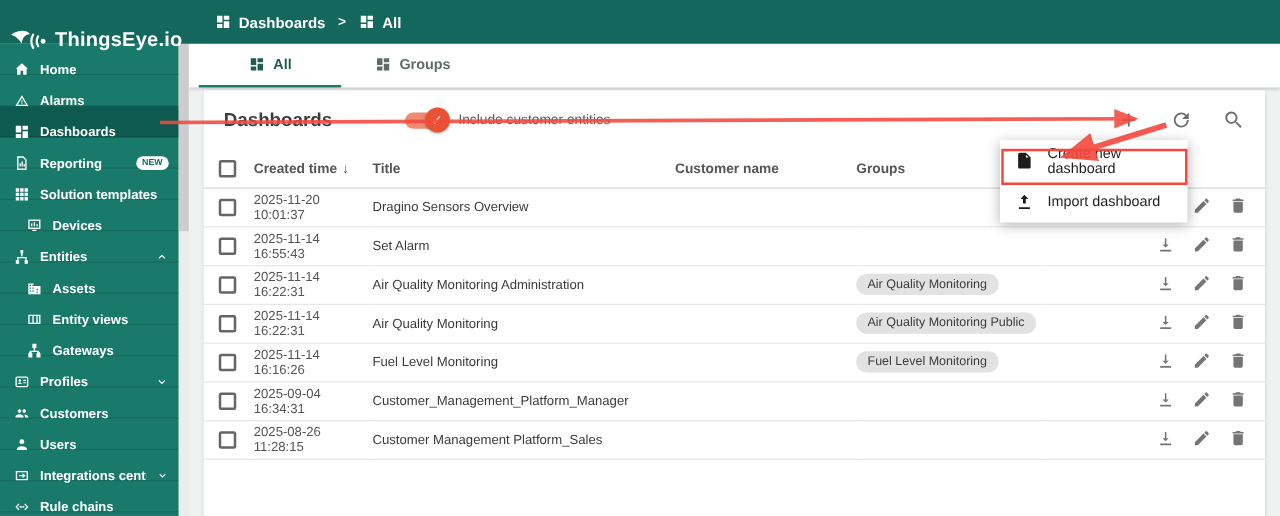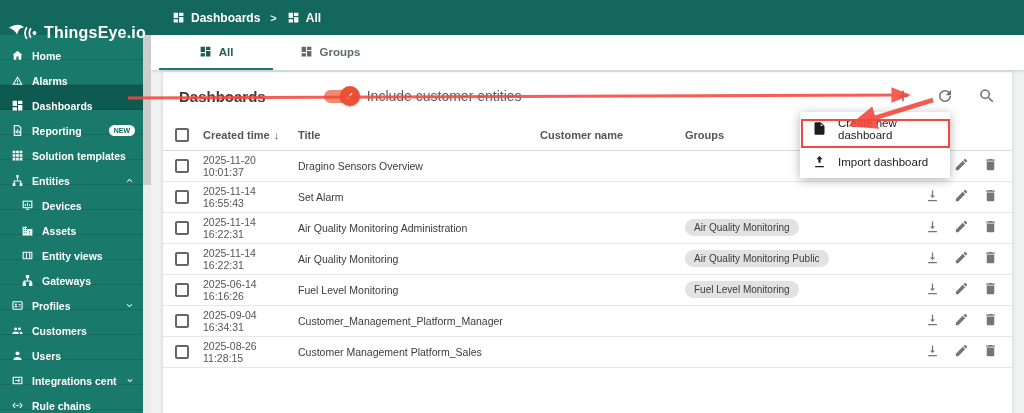--- a/index.html
+++ b/index.html
@@ -43,21 +43,21 @@
   .tab .t-ic { width:13px; height:13px; fill:#5f6b6a; }
   .tab.active { color:#1f5c52; border-bottom-color:#1a7a6b; }
   .tab.active .t-ic { fill:#1f5c52; }
 
   .card { margin:2px 12px 0 12px; background:#fff; height:376px; box-shadow:0 1px 4px rgba(0,0,0,.15); position:relative; }
   .card-header { height:48px; display:flex; align-items:center; padding:0 16px; }
   .card-title { font-size:15px; font-weight:bold; color:#3d3d3d; }
   .toggle-wrap { display:flex; align-items:center; margin-left:58px; cursor:pointer; }
   .toggle-track { width:32px; height:13px; border-radius:7px; background:#f08a70; position:relative; }
   .toggle-thumb { position:absolute; right:-4px; top:-3.5px; width:20px; height:20px; border-radius:50%; background:#e95333; color:#fff; font-size:11px; display:flex; align-items:center; justify-content:center; box-shadow:0 1px 2px rgba(0,0,0,.3); }
-  .toggle-label { margin-left:11px; font-size:14px; color:#5c5c5c; }
+  .toggle-label { margin-left:11px; font-size:11px; color:#5c5c5c; }
   .hdr-actions { margin-left:auto; display:flex; align-items:center; gap:24px; }
   .icon-btn { width:18px; height:18px; fill:#6e6e6e; cursor:pointer; }
 
   table { width:100%; border-collapse:collapse; table-layout:fixed;padding-left:12px; }
   th { height:30px; text-align:left; font-size:11px; font-weight:bold; color:#555; border-bottom:1px solid #d9d9d9; }
   td { height:31px; font-size:10.5px; color:#3b3b3b; border-bottom:1px solid #e7e7e7;margin-left:16px; }
   .col-check { width:40px; }
   .col-created { width:95px; }
   .col-title { width:242px; }
   .col-customer { width:145px; }
@@ -137,35 +137,35 @@
         </svg>
       <span class="s-label">Reporting</span>
       <span class="side-badge">NEW</span>
     </div>
     <div class="side-item">
       <svg class="s-ic" viewBox="0 0 24 24">
           <path d="M3 3h5v5H3zM9.5 3h5v5h-5zM16 3h5v5h-5zM3 9.5h5v5H3zM9.5 9.5h5v5h-5zM16 9.5h5v5h-5zM3 16h5v5H3zM9.5 16h5v5h-5zM16 16h5v5h-5z"></path>
         </svg>
       <span class="s-label">Solution templates</span>
     </div>
+    <div class="side-item sub">
+      <svg class="s-ic" viewBox="0 0 24 24">
+          <rect x="4" y="4" width="16" height="12" fill="none" stroke="#fff" stroke-width="2"></rect>
+          <path d="M9 18h6v2H9zM7 9h2v4H7zM11 7h2v6h-2zM15 10h2v3h-2z"></path>
+        </svg>
+      <span class="s-label">Devices</span>
+    </div>
     <div class="side-item">
       <svg class="s-ic" viewBox="0 0 24 24">
           <path d="M10 2h4v5h-4zM11 7h2v4h-2zM5 12h14v2H5zM5 13h2v4H5zM17 13h2v4h-2zM3 17h5v5H3zM16 17h5v5h-5z"></path>
         </svg>
       <span class="s-label">Entities</span>
       <svg class="chev" viewBox="0 0 24 24">
           <path d="M7.4 15.4L12 10.8l4.6 4.6L18 14l-6-6-6 6z"></path>
         </svg>
-    </div>
-    <div class="side-item sub">
-      <svg class="s-ic" viewBox="0 0 24 24">
-          <rect x="4" y="4" width="16" height="12" fill="none" stroke="#fff" stroke-width="2"></rect>
-          <path d="M9 18h6v2H9zM7 9h2v4H7zM11 7h2v6h-2zM15 10h2v3h-2z"></path>
-        </svg>
-      <span class="s-label">Devices</span>
     </div>
     <div class="side-item sub">
       <svg class="s-ic" viewBox="0 0 24 24">
           <path fill-rule="evenodd" d="M3 21V5h8v4h10v12H3zM5 7v2h2V7H5zm0 4v2h2v-2H5zm0 4v2h2v-2H5zm4-8v2h2V7H9zm0 4v2h2v-2H9zm0 4v2h2v-2H9zm6-2v2h2v-2h-2zm0 4v2h2v-2h-2z"></path>
         </svg>
       <span class="s-label">Assets</span>
     </div>
     <div class="side-item sub">
       <svg class="s-ic" viewBox="0 0 24 24">
           <path fill-rule="evenodd" d="M3 5h18v14H3zm2 2v10h4V7H5zm6 0v10h4V7h-4zm6 0v10h2V7h-2z"></path>
@@ -357,21 +357,21 @@
                   </svg>
               <svg class="act-ic" viewBox="0 0 24 24">
                     <path d="M6 19a2 2 0 002 2h8a2 2 0 002-2V7H6v12zM19 4h-3.5l-1-1h-5l-1 1H5v2h14V4z"></path>
                   </svg>
             </span></td>
           </tr>
           <tr>
             <td class="col-check">
                 <div class="cbx"></div>
               </td>
-            <td class="cell-created">2025-06-14 16:16:26</td>
+            <td class="cell-created">2025-11-14 16:16:26</td>
             <td>Fuel Level Monitoring</td>
             <td></td>
             <td><span class="chip">Fuel Level Monitoring</span></td>
             <td class="col-actions"><span class="row-actions">
               <svg class="act-ic" viewBox="0 0 24 24">
                     <path d="M11 4h2v8h3l-4 4-4-4h3V4zM5 19h14v2H5z"></path>
                   </svg>
               <svg class="act-ic" viewBox="0 0 24 24">
                     <path d="M3 17.25V21h3.75L17.8 9.94l-3.75-3.75L3 17.25zM20.7 7a1 1 0 000-1.4l-2.3-2.3a1 1 0 00-1.4 0l-1.8 1.8 3.7 3.7L20.7 7z"></path>
                   </svg>

